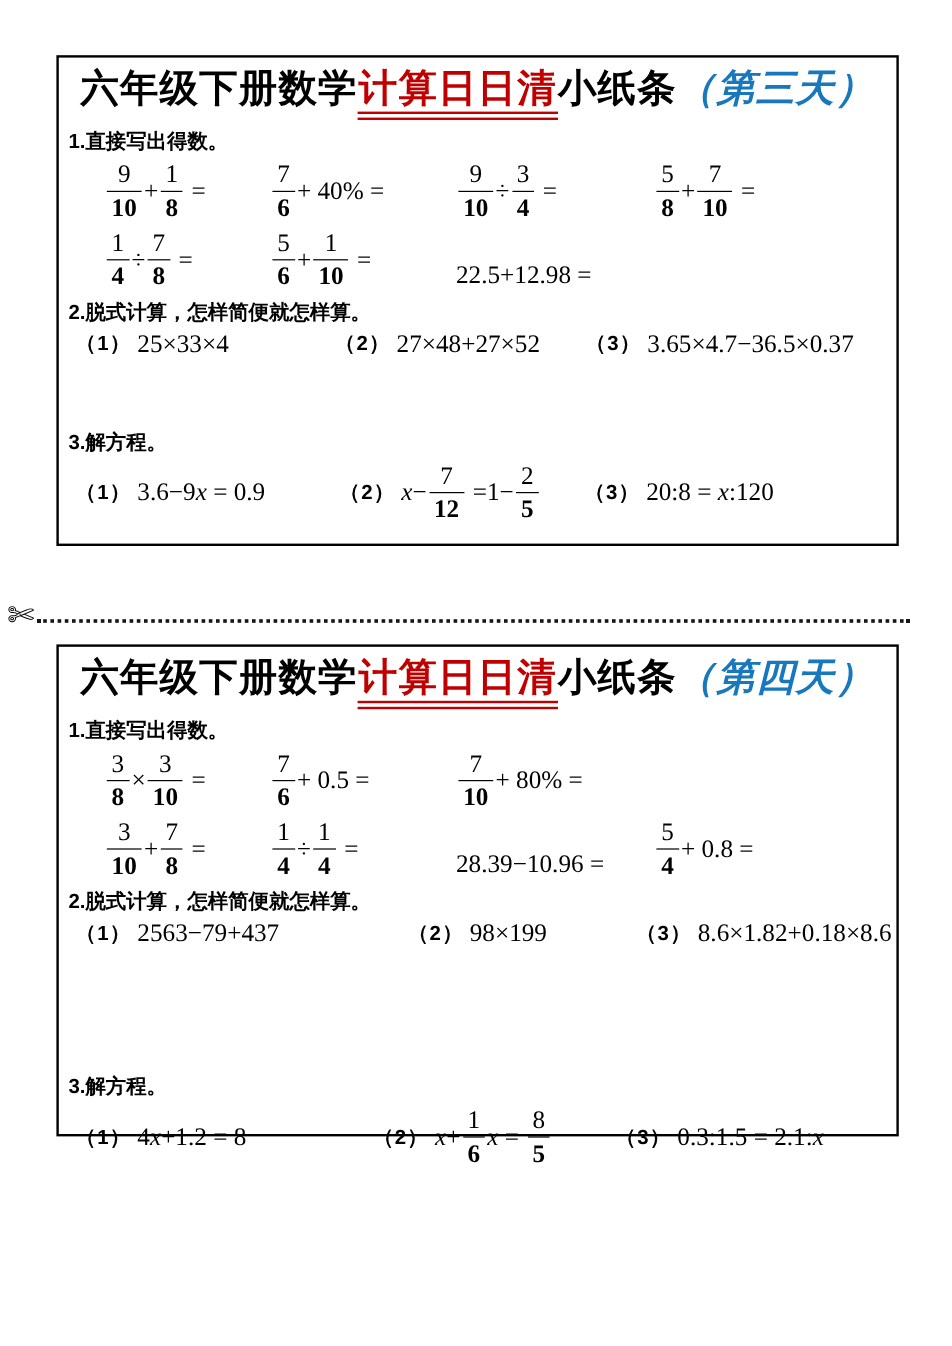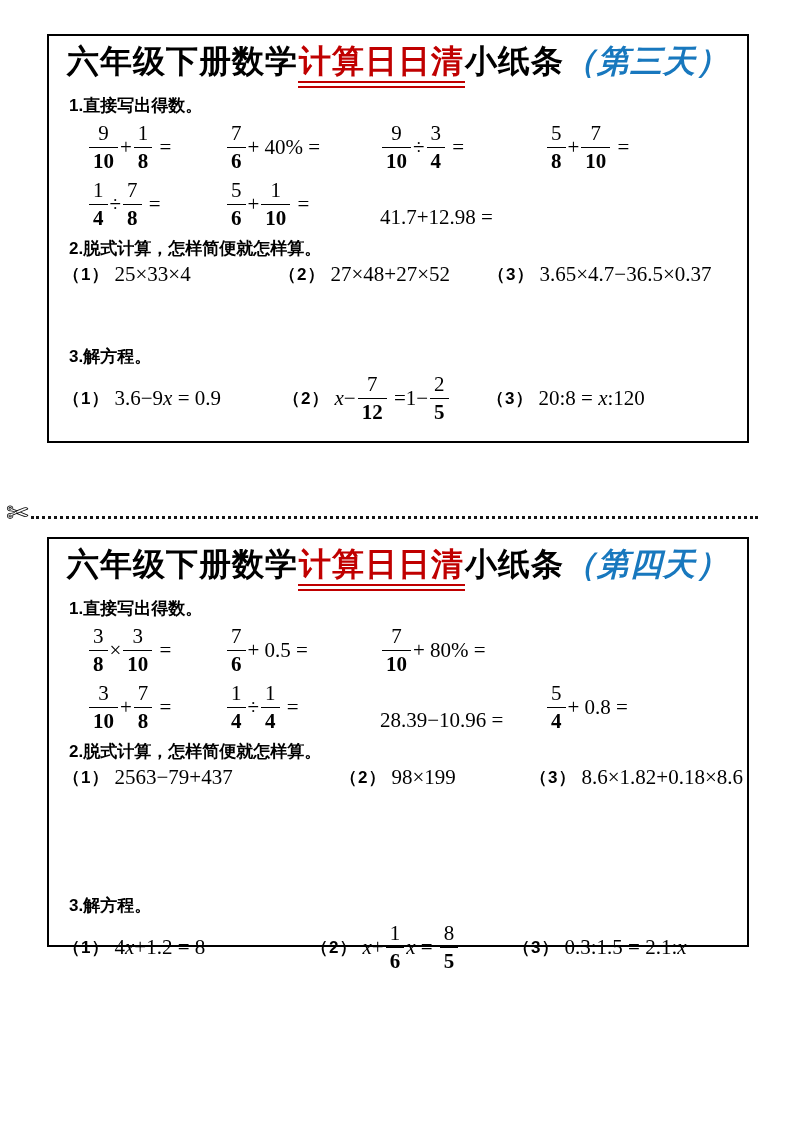--- a/index.html
+++ b/index.html
@@ -4,31 +4,31 @@
 <style>
   html,body{margin:0;padding:0;}
   body{
     width:793px;height:1122px;position:relative;background:#ffffff;
     font-family:"Liberation Sans", sans-serif;color:#000;overflow:hidden;
   }
   .sheet{
     position:absolute;left:47px;width:702px;box-sizing:border-box;
     border:2px solid #000;background:#fff;
   }
-  #sheet1{top:34px;height:409px;}
+  #sheet1{top:46px;height:409px;}
   #sheet2{top:537px;height:410px;}
 
   .title{
     text-align:center;font-size:32px;font-weight:bold;
     margin-top:6px;line-height:1.2;letter-spacing:1px;white-space:nowrap;
   }
   .title .hl{display:inline-block;border-bottom:7px double currentColor;padding:0 1px 1px;}
   .title .day{font-weight:bold;font-style:italic;}
 
-  .qlabel{font-size:17px;font-weight:600;margin:6px 0 0 20px;}
+  .qlabel{font-size:17px;font-weight:600;margin:6px 0 0 8px;}
 
   .frow{display:flex;align-items:center;height:53px;padding-left:38px;margin-top:4px;}
   .frow .qcell{display:inline-flex;align-items:center;}
   .fc1{width:138px;} .fc2{width:155px;} .fc3{width:165px;} .fc4{flex:1;}
   .qcell.low{align-self:flex-end;padding-bottom:1px;}
 
   .mexp{font-family:"Liberation Serif", serif;font-size:21px;display:inline-flex;align-items:center;white-space:pre;}
   .mexp .tok{white-space:pre;}
   .mvar{font-style:italic;font-family:"Liberation Serif", serif;}
   .frac{display:inline-flex;flex-direction:column;align-items:center;margin:0 2px;line-height:1;}
@@ -61,21 +61,21 @@
 
   <div class="frow">
     <div class="qcell fc1 mexp"><span class="frac"><span class="num">9</span><span class="den">10</span></span><span class="tok">+</span><span class="frac"><span class="num">1</span><span class="den">8</span></span><span class="tok"> =</span></div>
     <div class="qcell fc2 mexp"><span class="frac"><span class="num">7</span><span class="den">6</span></span><span class="tok">+ 40% =</span></div>
     <div class="qcell fc3 mexp"><span class="frac"><span class="num">9</span><span class="den">10</span></span><span class="tok">÷</span><span class="frac"><span class="num">3</span><span class="den">4</span></span><span class="tok"> =</span></div>
     <div class="qcell fc4 mexp"><span class="frac"><span class="num">5</span><span class="den">8</span></span><span class="tok">+</span><span class="frac"><span class="num">7</span><span class="den">10</span></span><span class="tok"> =</span></div>
   </div>
   <div class="frow">
     <div class="qcell fc1 mexp"><span class="frac"><span class="num">1</span><span class="den">4</span></span><span class="tok">÷</span><span class="frac"><span class="num">7</span><span class="den">8</span></span><span class="tok"> =</span></div>
     <div class="qcell fc2 mexp"><span class="frac"><span class="num">5</span><span class="den">6</span></span><span class="tok">+</span><span class="frac"><span class="num">1</span><span class="den">10</span></span><span class="tok"> =</span></div>
-    <div class="qcell fc3 low mexp"><span class="tok">41.7+12.98 =</span></div>
+    <div class="qcell fc3 low mexp"><span class="tok">22.5+12.98 =</span></div>
   </div>
 
   <div class="qlabel">2.脱式计算，怎样简便就怎样算。</div>
   <div class="q2row">
     <div class="qitem q2c1">
         <span class="qno">（1）</span>
         <span class="mexp"><span class="tok">25×33×4</span></span>
       </div>
     <div class="qitem q2c2">
         <span class="qno">（2）</span>

